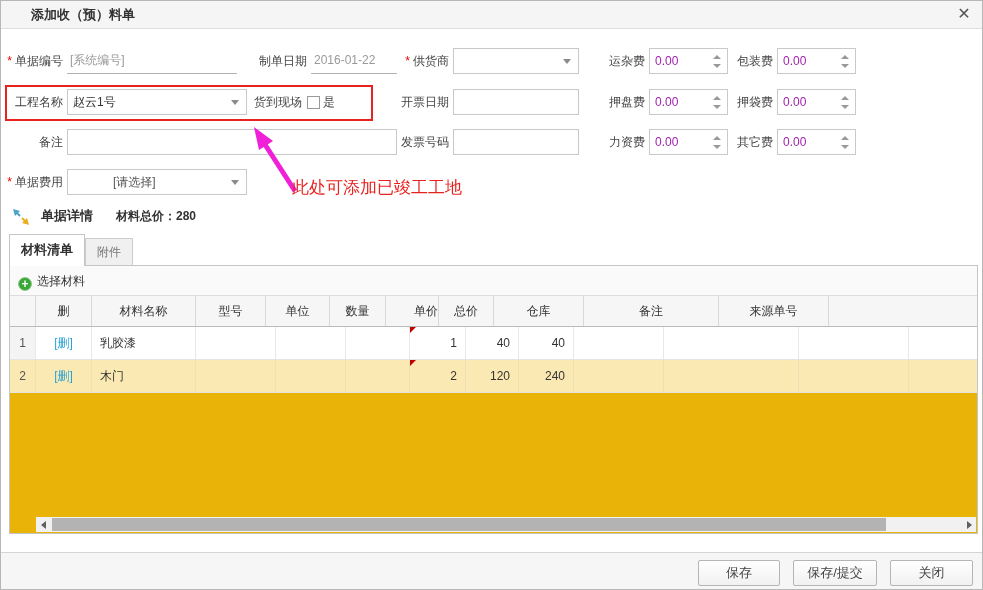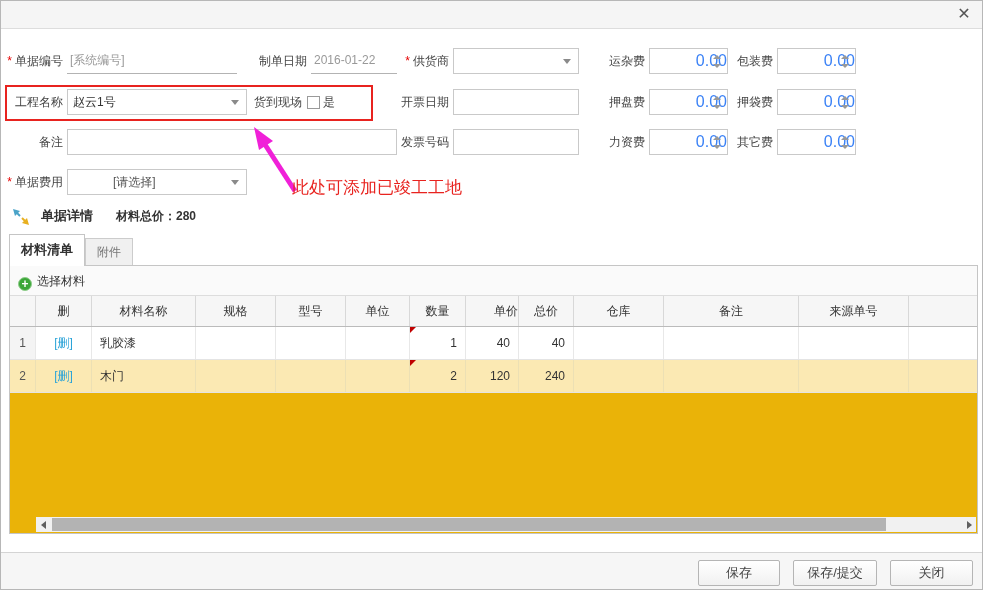--- a/index.html
+++ b/index.html
@@ -16,21 +16,21 @@
   
   .lbl { position:absolute; height:26px; line-height:26px; font-size:12px; color:#444; text-align:right; white-space:nowrap; }
   .lbl .req { color:#e60000; margin-right:3px; font-style:normal; }
   .ufield { position:absolute; height:26px; line-height:25px; border-bottom:1px solid #b3b3b3; font-size:12px; color:#999; padding-left:3px; }
   .tinput { position:absolute; height:26px; border:1px solid #c9c9c9; background:#fff; }
   .dropdown { position:absolute; height:26px; border:1px solid #c9c9c9; background:#fff; cursor:pointer; }
   .dropdown .val { display:block; line-height:24px; padding-left:5px; font-size:12px; color:#333; overflow:hidden; }
   .dropdown .val.ph { color:#555;margin-left:40px; }
   .caret { position:absolute; right:7px; top:10px; width:0; height:0; border-left:4px solid transparent; border-right:4px solid transparent; border-top:5px solid #8a8a8a; }
   .spinner { position:absolute; height:26px; border:1px solid #c9c9c9; background:#fff; }
-  .spinner .val { display:block; line-height:24px; padding-left:5px; font-size:16px; color:#3b82f6;text-align:right; }
+  .spinner .val { display:block; line-height:24px; padding-left:5px; font-size:12px; color:#a21caf; }
   .spin-arrows { position:absolute; right:6px; top:0; height:100%; display:flex; flex-direction:column; justify-content:center; gap:5px; }
   .arr-up { width:0; height:0; border-left:4px solid transparent; border-right:4px solid transparent; border-bottom:4px solid #999; cursor:pointer; }
   .arr-down { width:0; height:0; border-left:4px solid transparent; border-right:4px solid transparent; border-top:4px solid #999; cursor:pointer; }
   .checkbox { position:absolute; width:13px; height:13px; border:1px solid #9a9a9a; background:#fff; cursor:pointer; }
 
   
   .red-rect { position:absolute; left:4px; top:84px; width:368px; height:36px; border:2px solid #e8231f; pointer-events:none; }
   .annotation { position:absolute; left:291px; top:175px; font-size:17px; color:#e8231f; white-space:nowrap; }
   .arrow-svg { position:absolute; left:0; top:0; pointer-events:none; }
 
@@ -80,20 +80,21 @@
   
   .footer { position:absolute; left:0; top:551px; width:100%; height:39px; background:#f6f6f6; border-top:1px solid #d4d4d4; }
   .btn { position:absolute; top:7px; height:26px; background:linear-gradient(#ffffff,#f1f1f1); border:1px solid #b5b5b5; border-radius:2px; font-size:13px; color:#444; text-align:center; line-height:24px; cursor:pointer; font-family:inherit; }
 </style>
 </head>
 <body>
 
 <div class="dialog">
 
   <div class="titlebar">
+    <span class="title">添加收（预）料单</span>
     <span class="close">✕</span>
   </div>
 
   <div class="lbl" style="left:0;top:47px;width:62px;"><i class="req">*</i><span>单据编号</span></div>
   <div class="ufield" style="left:66px;top:47px;width:170px;">[系统编号]</div>
 
   <div class="lbl" style="left:248px;top:47px;width:58px;">制单日期</div>
   <div class="ufield" style="left:310px;top:47px;width:86px;">2016-01-22</div>
 
   <div class="lbl" style="left:388px;top:47px;width:60px;"><i class="req">*</i><span>供货商</span></div>
@@ -203,21 +204,20 @@
     <div class="toolbar">
       <span class="sel-mat">
         <span class="plus-ic">+</span><span>选择材料</span>
       </span>
     </div>
 
     <div class="thead">
       <div class="hc c0"></div>
       <div class="hc c1">删</div>
       <div class="hc c2" style="text-align:center;padding-left:0;">材料名称</div>
-      <div class="hc c3">规格</div>
       <div class="hc c4">型号</div>
       <div class="hc c5">单位</div>
       <div class="hc c6" style="text-align:center;padding-right:0;">数量</div>
       <div class="hc c7" style="text-align:right;padding-right:0;">单价</div>
       <div class="hc c8" style="text-align:center;padding-right:0;">总价</div>
       <div class="hc c9">仓库</div>
       <div class="hc c10">备注</div>
       <div class="hc c11">来源单号</div>
       <div class="hc c12"></div>
     </div>

